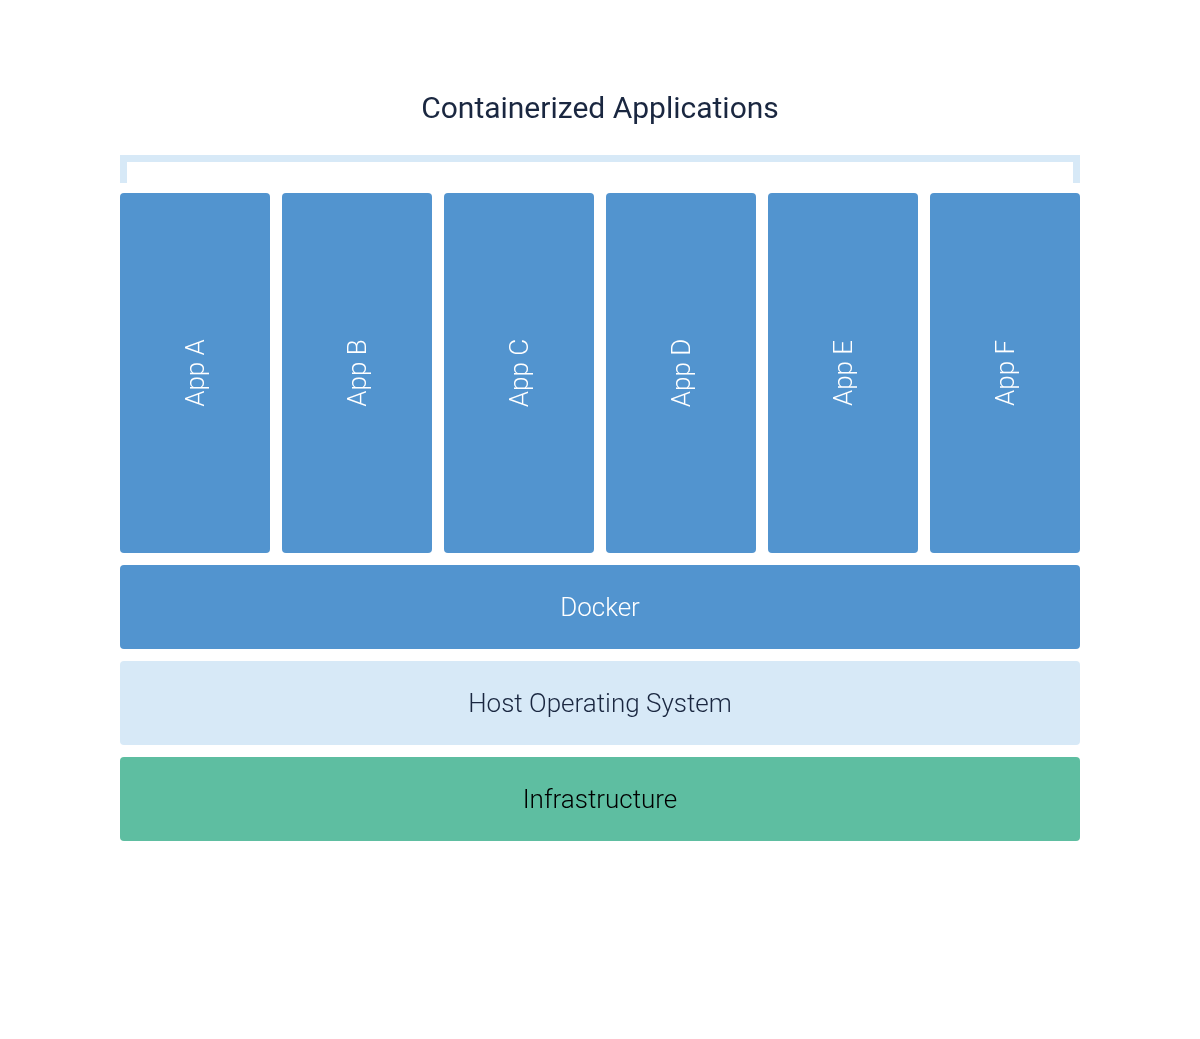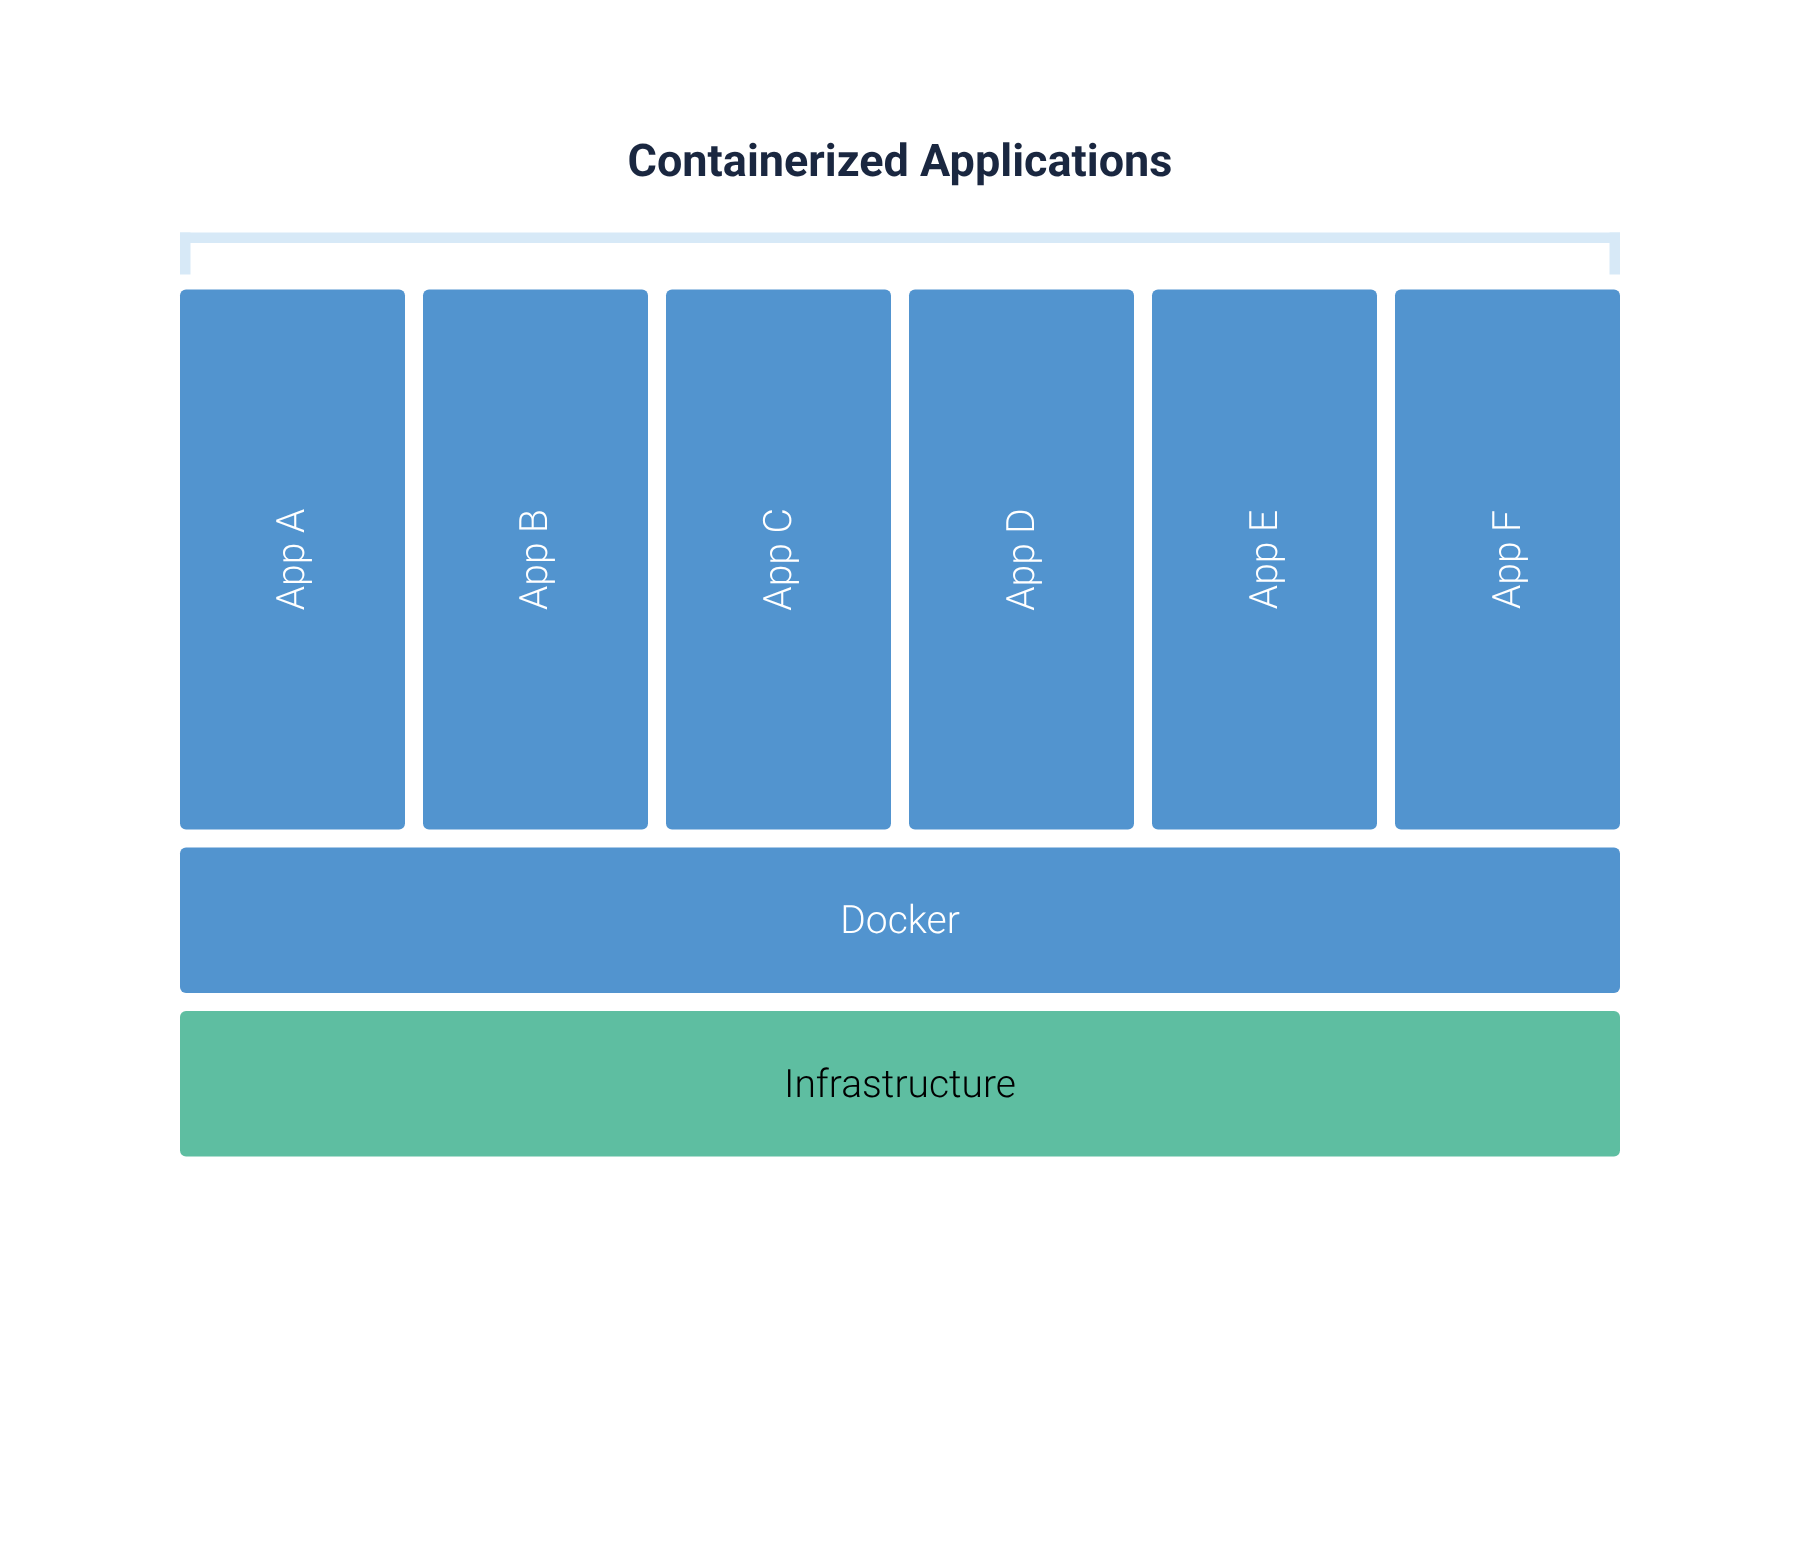--- a/index.html
+++ b/index.html
@@ -12,21 +12,21 @@
       width: 1200px;
       height: 1039px;
       background: #ffffff;
       padding: 90px 120px 100px 120px;
       display: flex;
       flex-direction: column;
       align-items: center;
     }
     .title {
       font-size: 30px;
-      font-weight: 700;
+      font-weight: 400;
       color: #1a2740;
       text-align: center;
       margin-bottom: 30px;
     }
     .bracket {
       width: 100%;
       height: 28px;
       border-top: 7px solid #d7e9f7;
       border-left: 7px solid #d7e9f7;
       border-right: 7px solid #d7e9f7;
@@ -49,21 +49,21 @@
     }
     .app-label {
       color: #ffffff;
       font-size: 26px;
       font-weight: 300;
       transform: rotate(-90deg);
       white-space: nowrap;
     }
     .layer {
       width: 100%;
-      height: 97px;
+      height: 84px;
       border-radius: 4px;
       display: flex;
       align-items: center;
       justify-content: center;
       font-size: 26px;
       font-weight: 300;
       margin-bottom: 12px;
     }
     .layer-docker {
       background: #5294cf;
@@ -107,14 +107,15 @@
     </div>
     <div class="app-box">
       <span class="app-label">App E</span>
     </div>
     <div class="app-box">
       <span class="app-label">App F</span>
     </div>
   </div>
 
   <div class="layer layer-docker">Docker</div>
+  <div class="layer layer-host">Host Operating System</div>
   <div class="layer layer-infra">Infrastructure</div>
 </div>
 
 </body></html>

